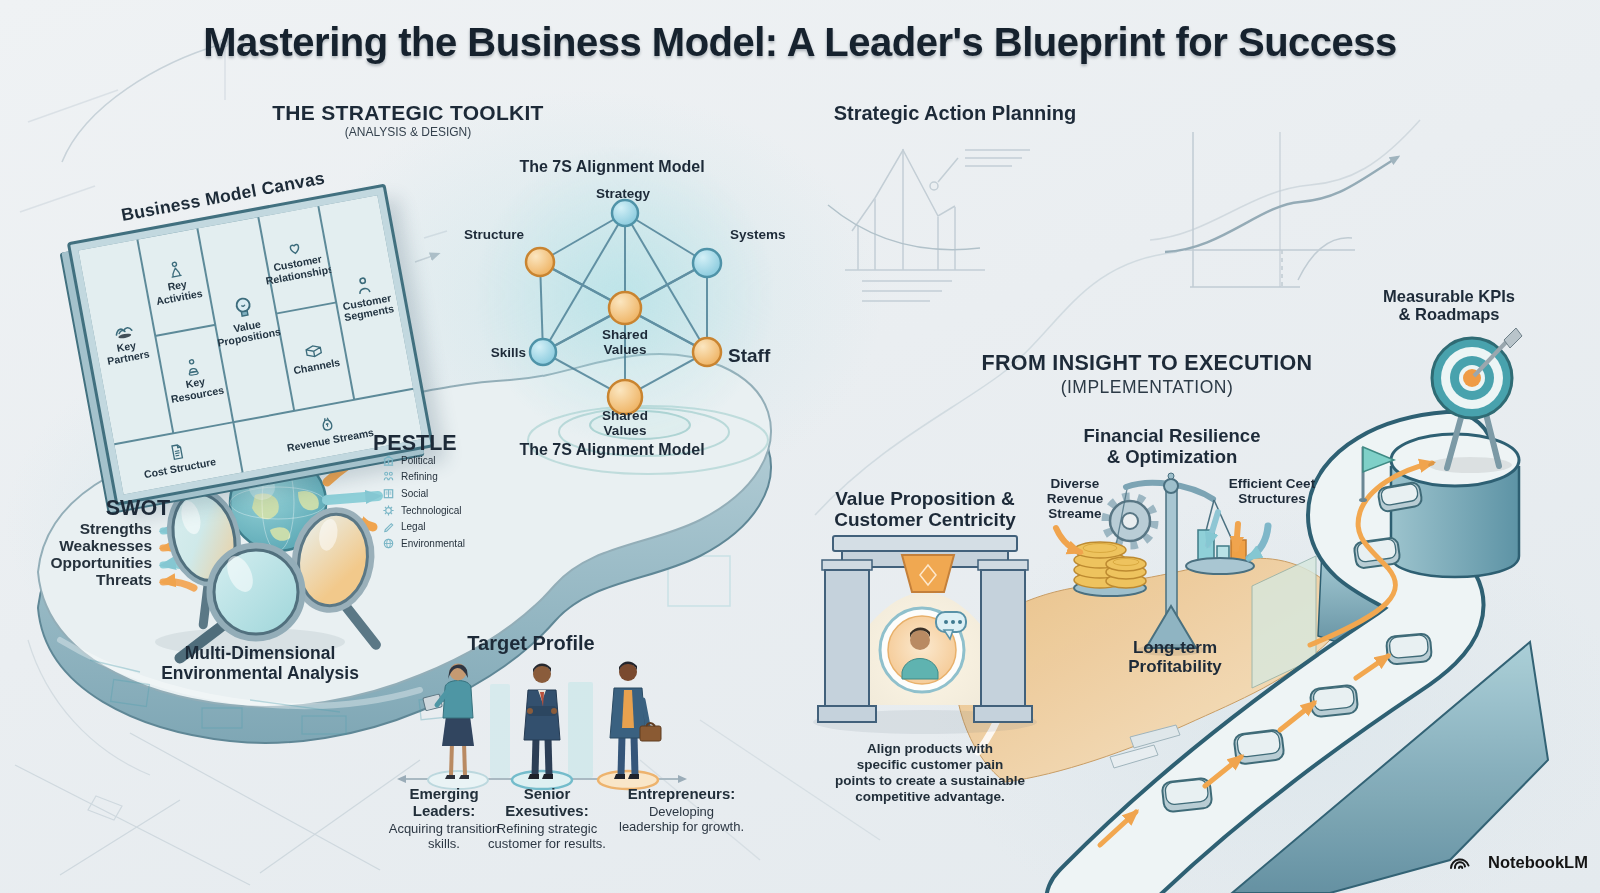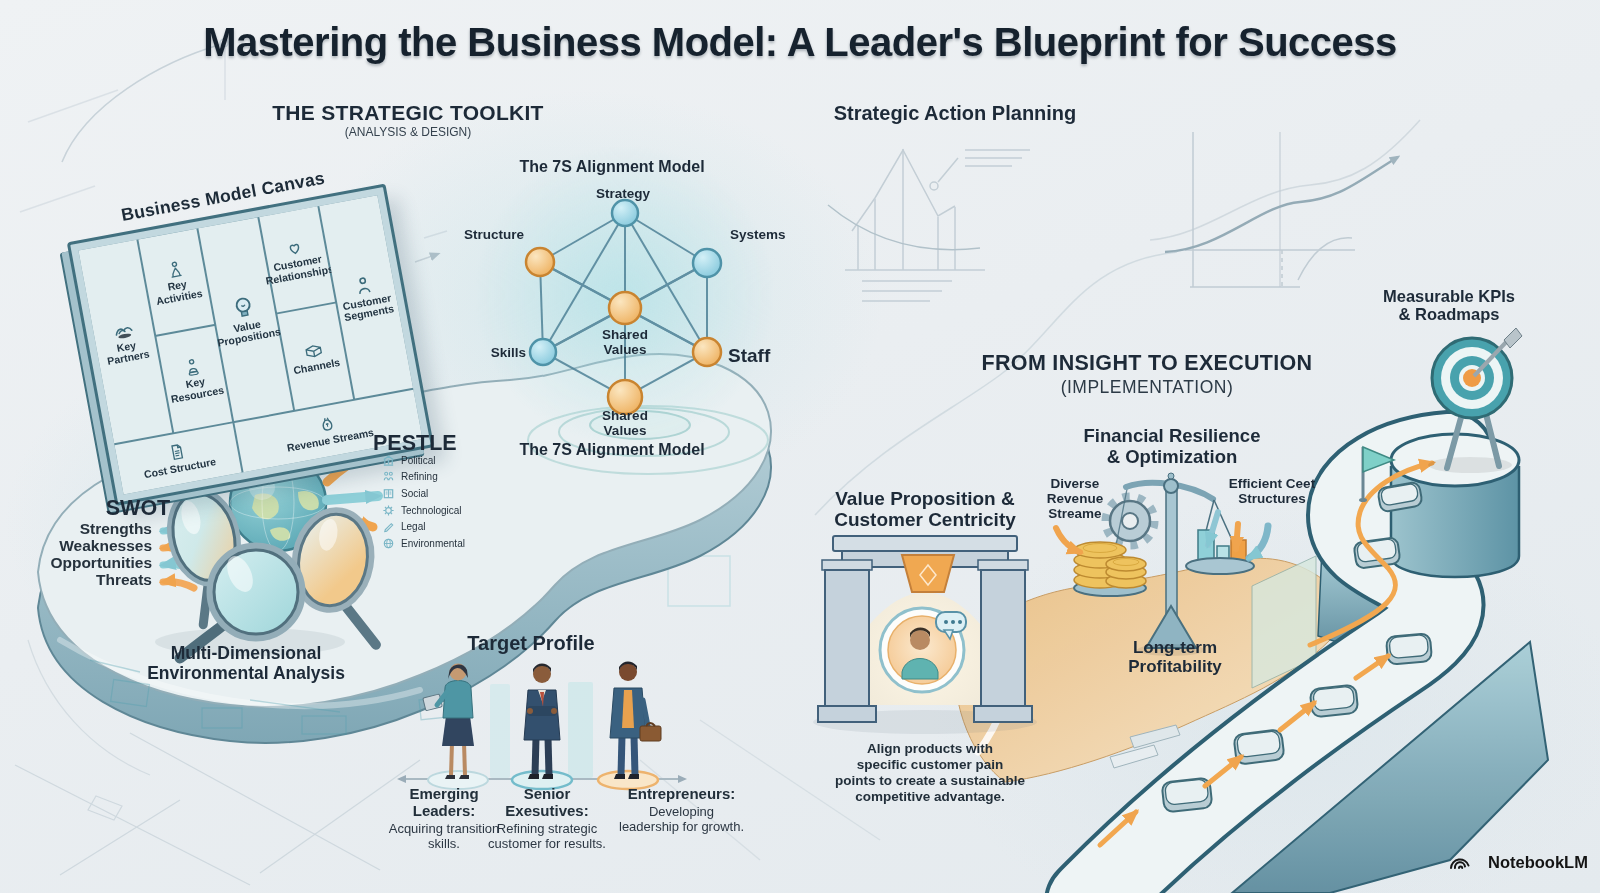--- a/index.html
+++ b/index.html
@@ -588,21 +588,21 @@
   <div class="pestle-row">
     <svg width="13" height="13" viewBox="0 0 14 14">
           <circle cx="7" cy="7" r="4.5" fill="none" stroke="#7ab6c6" stroke-width="1.3"></circle>
           <ellipse cx="7" cy="7" rx="2" ry="4.5" fill="none" stroke="#7ab6c6" stroke-width="1"></ellipse>
           <path d="M2.5,7 H11.5" stroke="#7ab6c6" stroke-width="1"></path>
         </svg>
     <span>Environmental</span>
   </div>
 </div>
 
-<div class="lbl c w700" style="left:138px;top:644px;width:216px;font-size:17.5px;">Multi-Dimensional Environmental Analysis</div>
+<div class="lbl c w700" style="left:152px;top:644px;width:216px;font-size:17.5px;">Multi-Dimensional Environmental Analysis</div>
 
 <div class="lbl c w800" style="left:451px;top:632px;width:160px;font-size:20px;">Target Profile</div>
 <div class="persona" style="left:388px;top:786px;width:112px;">
   <div class="p-name">Emerging Leaders:</div>
   <div class="p-desc">Acquiring transition skills.</div>
 </div>
 <div class="persona" style="left:484px;top:786px;width:126px;">
   <div class="p-name">Senior Exesutives:</div>
   <div class="p-desc">Refining strategic customer for results.</div>
 </div>

